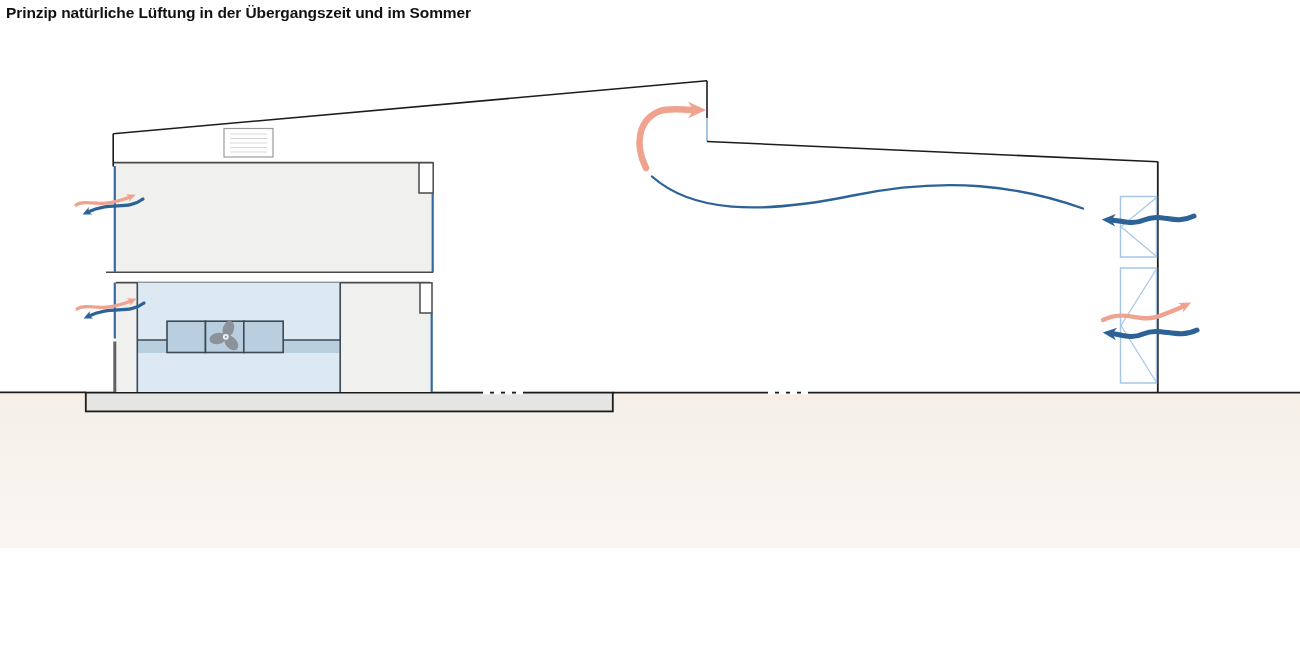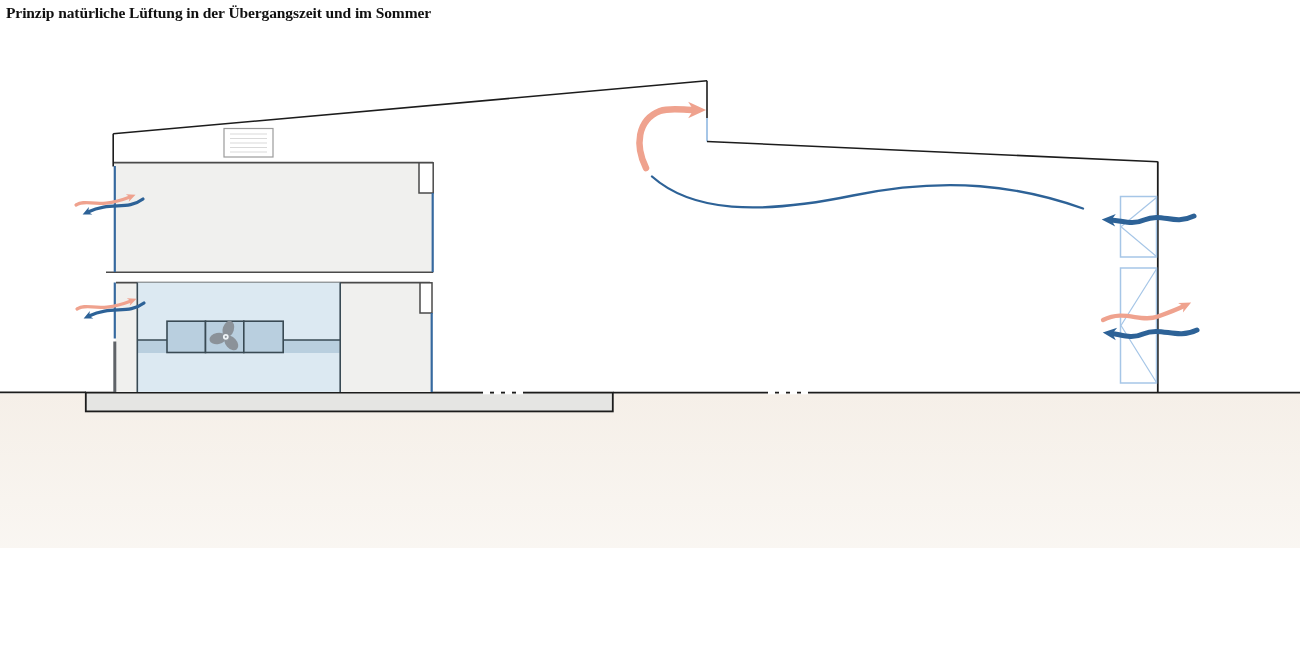--- a/index.html
+++ b/index.html
@@ -1,20 +1,20 @@
 <!DOCTYPE html>
 <html style="--line-dark: #1c1c1c; --border-gray: #4a4a4a; --wall-gray: #5f6368; --room-fill: #f0f0ee; --pool-fill: #dce9f2; --band-fill: #b9cfdf; --unit-outline: #394a54; --fan-gray: #8b9299; --slab-fill: #e5e5e3; --ground-beige: #f5efe8; --ground-fade: #fdfcfa; --facade-glass: #36699f; --window-symbol: #a6c6e7; --skylight-border: #9b9b9b; --skylight-lines: #d9d9d9; --warm-air: #efa28e; --cool-air: #2d6297;"><head>
 <meta charset="utf-8">
 <style>
   html,body{margin:0;padding:0;background:#ffffff;}
   .stage{
     position:relative;
     width:1300px;height:548px;
     background:#ffffff;
-    font-family:Liberation Serif, serif;
+    font-family:Liberation Sans, sans-serif;
     overflow:hidden;
   }
   h1.diagram-title{
     position:absolute;left:6px;top:4px;margin:0;
     font-size:15.5px;font-weight:bold;letter-spacing:-0.1px;
     color:#111;z-index:2;
   }
   svg{display:block;}
 
   

